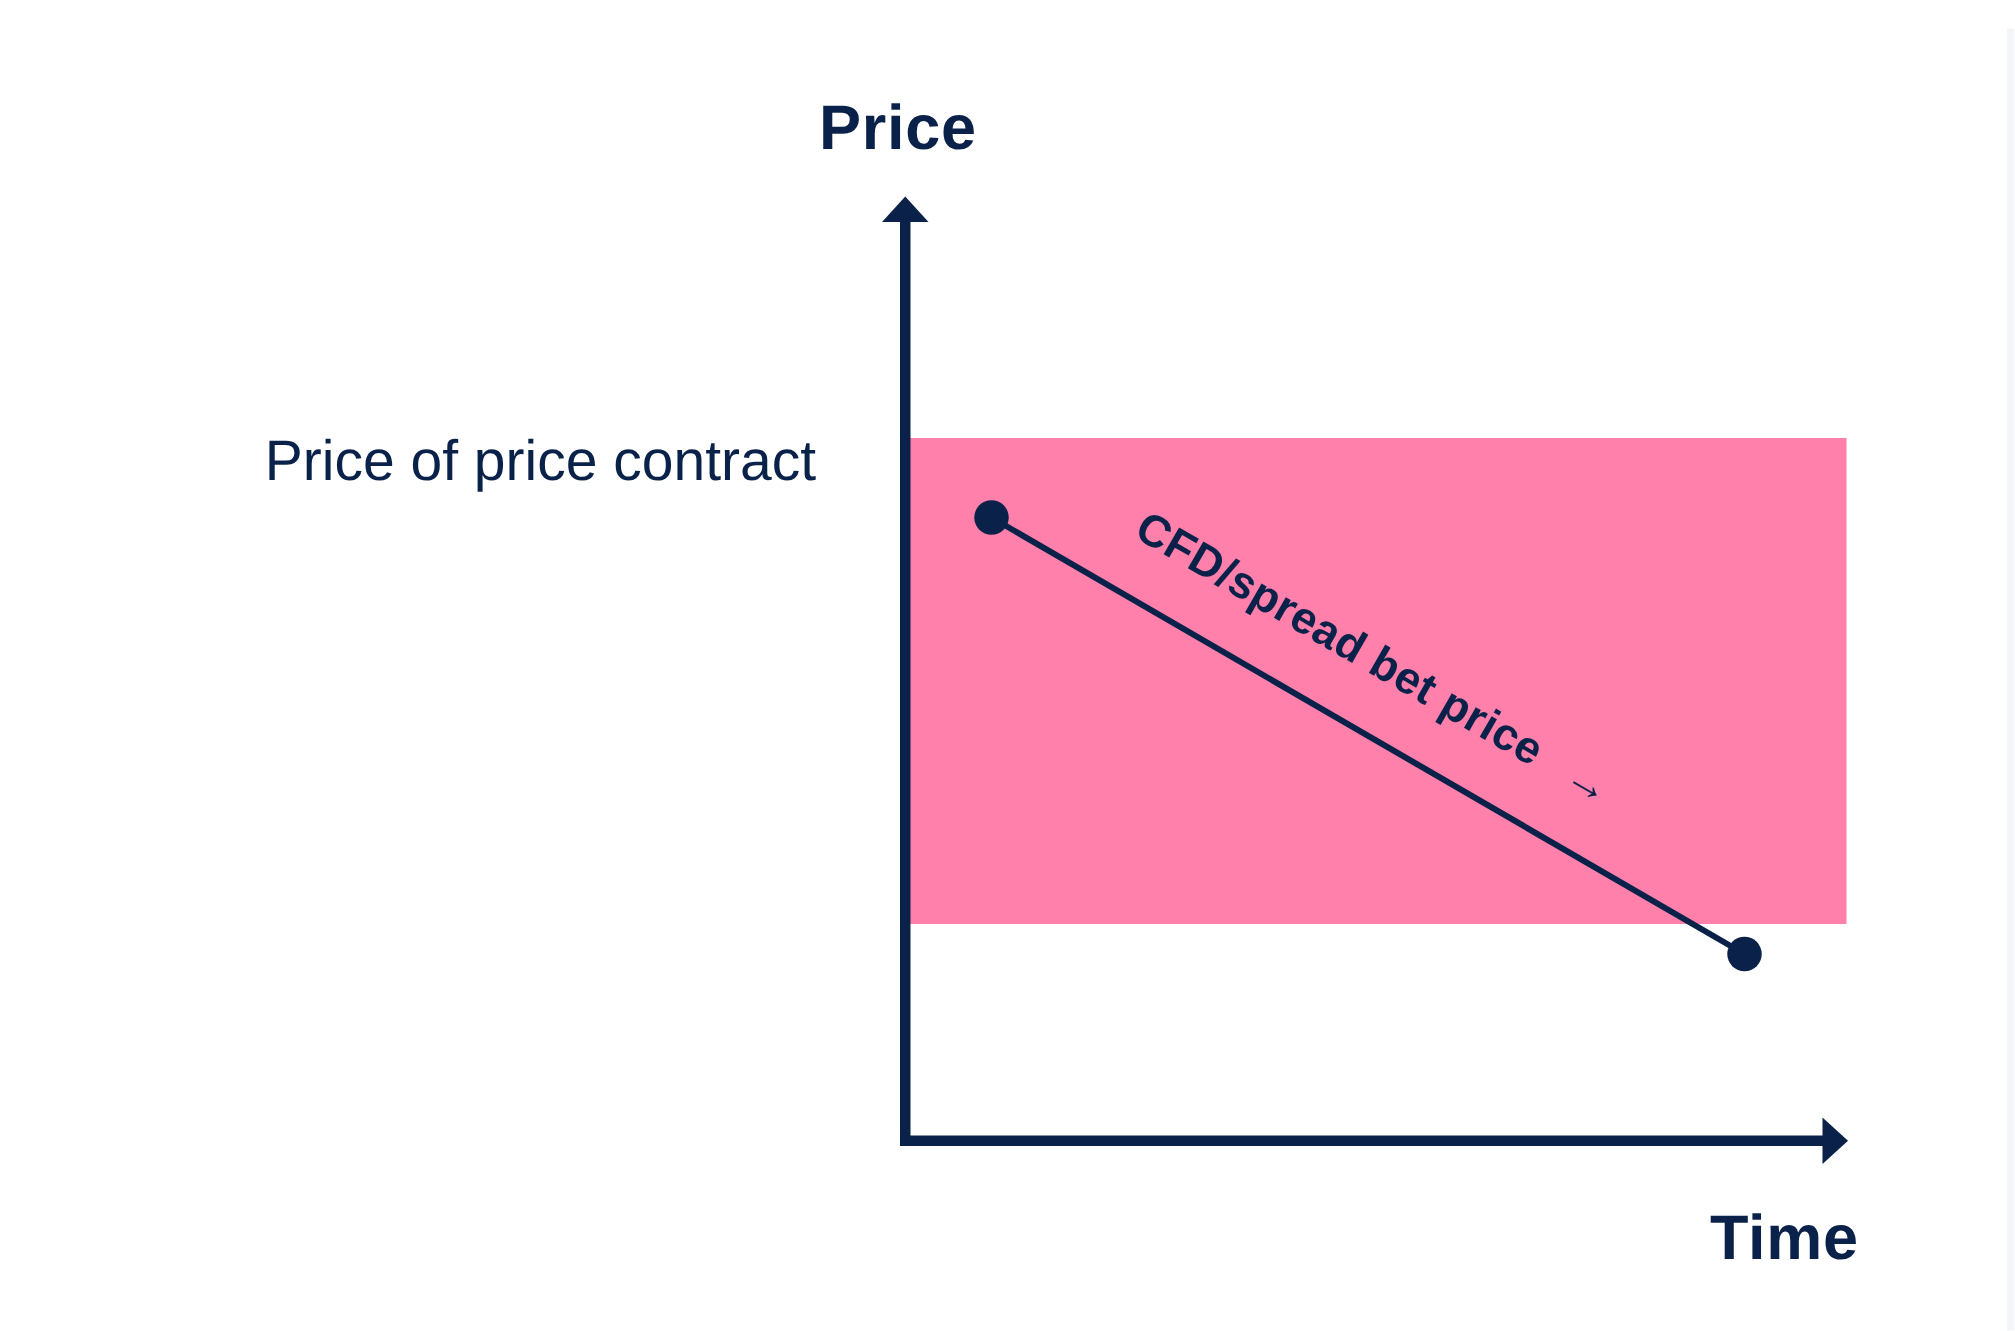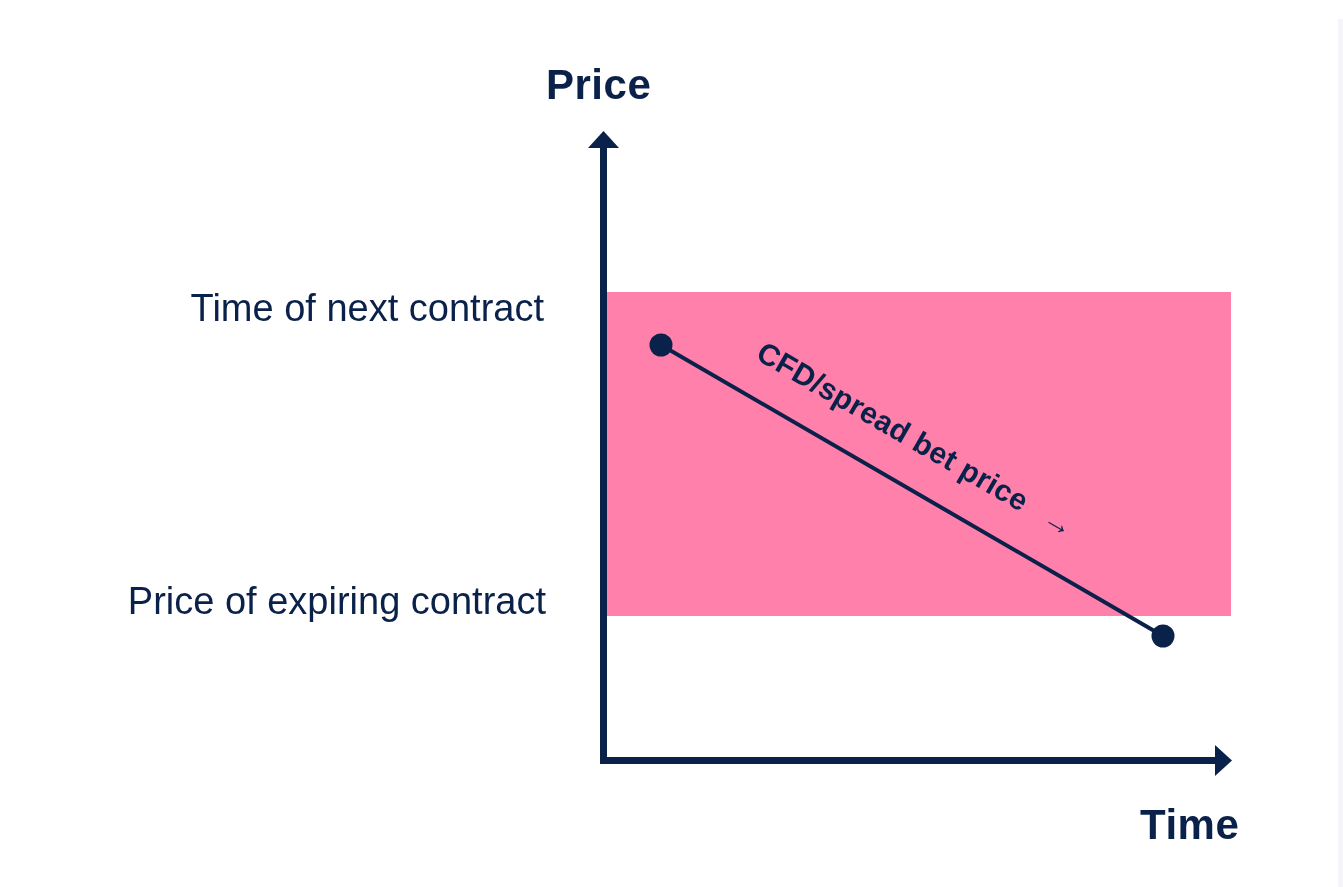--- a/index.html
+++ b/index.html
@@ -49,22 +49,21 @@
 
     <g>
       <line x1="600" y1="741.5" x2="1218" y2="741.5" stroke="#0A2149" stroke-width="7"></line>
       <polygon points="1232,741.5 1215,726 1215,757" fill="#0A2149"></polygon>
     </g>
   </svg>
 
   <div class="label axis-title" id="y-title">Price</div>
   <div class="label axis-title" id="x-title">Time</div>
 
-  <div class="label level-label" id="next-label">Time of next contract</div>
-  <div class="label level-label" id="expiring-label">Price of expiring contract</div>
+  <div class="label level-label" id="next-label">Price of price contract</div>
 
   <div class="line-label">
     <span>CFD/spread bet price</span>
     <span style="margin-left:14px;font-weight:normal;">→</span>
   </div>
 
   <div class="edge-strip"></div>
 </div>
 
 </body></html>

